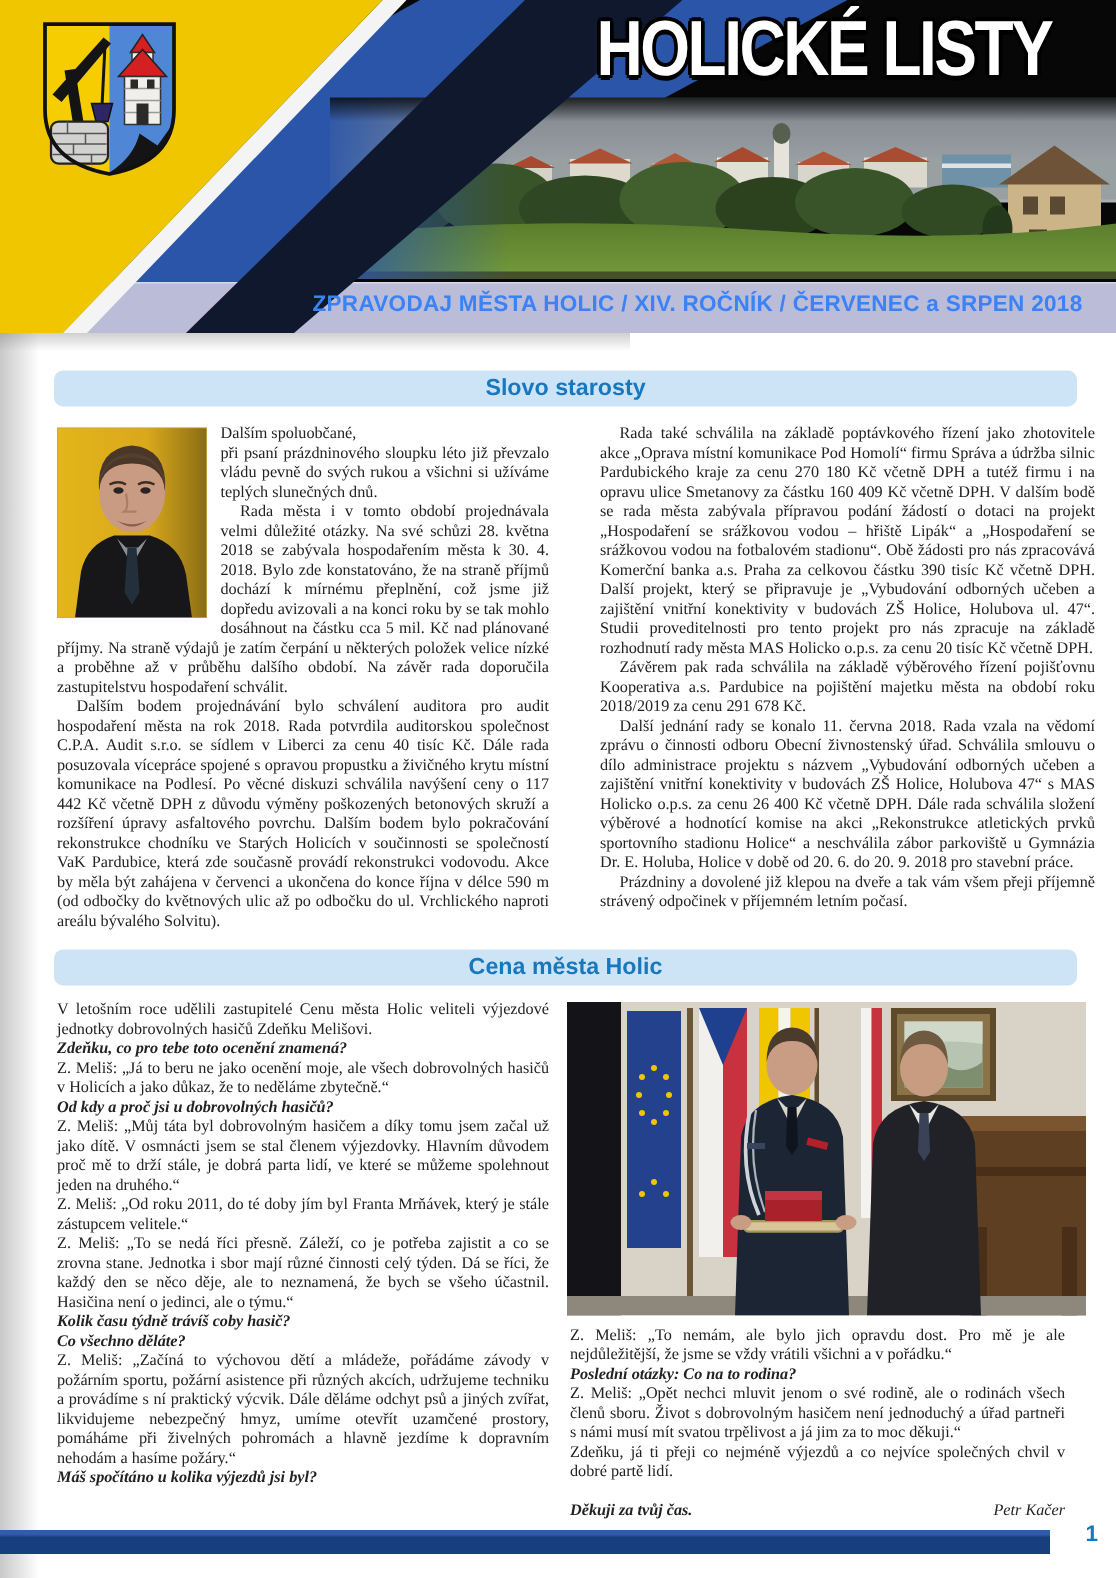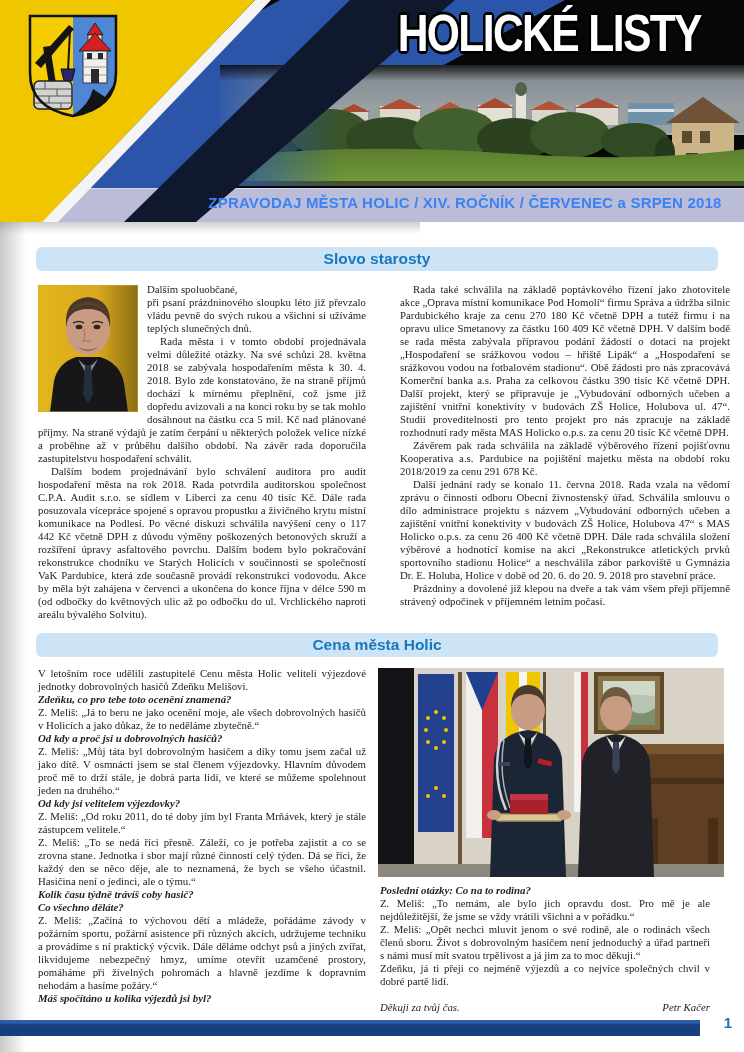--- a/index.html
+++ b/index.html
@@ -42,21 +42,21 @@
   .col p{margin:0;}
   .col p.indent{text-indent:13px;}
   .col p.q{font-weight:bold;font-style:italic;}
   .s1c1{left:38px;top:283px;width:328px;}
   .s1c2{left:400px;top:283px;width:330px;}
   .s2c1{left:38px;top:667px;width:328px;}
   .s2c2{left:380px;top:884px;width:330px;}
   .portrait{float:left;width:100px;height:127px;margin:2px 9px 2px 0;display:block;}
   .ceremony{position:absolute;left:378px;top:668px;width:346px;height:209px;display:block;}
   .signoff{display:flex;justify-content:space-between;margin-top:0;}
-  .signoff .thanks{font-weight:normal;font-style:italic;}
+  .signoff .thanks{font-weight:bold;font-style:italic;}
   .signoff .author{font-style:italic;}
   
   .footer-bar{position:absolute;left:0;top:1020px;width:700px;height:16px;
       background:linear-gradient(to bottom,#2c5fa8 0%,#2c5fa8 18%,#173f7e 30%,#173f7e 100%);}
   .page-num{position:absolute;right:12px;top:1014px;font-family:"Liberation Sans", sans-serif;
       font-weight:bold;font-size:15px;color:#1878be;}
 </style>
 </head>
 <body>
 
@@ -217,21 +217,20 @@
     <span>Cena města Holic</span>
   </div>
 
   <div class="col s2c1">
 
   <p class="para">V letošním roce udělili zastupitelé Cenu města Holic veliteli výjezdové jednotky dobrovolných hasičů Zdeňku Melišovi.</p>
       <p class="para q">Zdeňku, co pro tebe toto ocenění znamená?</p>
       <p class="para">Z. Meliš: „Já to beru ne jako ocenění moje, ale všech dobrovolných hasičů v Holicích a jako důkaz, že to neděláme zbytečně.“</p>
       <p class="para q">Od kdy a proč jsi u dobrovolných hasičů?</p>
       <p class="para">Z. Meliš: „Můj táta byl dobrovolným hasičem a díky tomu jsem začal už jako dítě. V osmnácti jsem se stal členem výjezdovky. Hlavním důvodem proč mě to drží stále, je dobrá parta lidí, ve které se můžeme spolehnout jeden na druhého.“</p>
-      <p class="para q">Od kdy jsi velitelem výjezdovky?</p>
       <p class="para">Z. Meliš: „Od roku 2011, do té doby jím byl Franta Mrňávek, který je stále zástupcem velitele.“</p>
       <p class="para">Z. Meliš: „To se nedá říci přesně. Záleží, co je potřeba zajistit a co se zrovna stane. Jednotka i sbor mají různé činnosti celý týden. Dá se říci, že každý den se něco děje, ale to neznamená, že bych se všeho účastnil. Hasičina není o jedinci, ale o týmu.“</p>
       <p class="para q">Kolik času týdně trávíš coby hasič?</p>
       <p class="para q">Co všechno děláte?</p>
       <p class="para">Z. Meliš: „Začíná to výchovou dětí a mládeže, pořádáme závody v požárním sportu, požární asistence při různých akcích, udržujeme techniku a provádíme s ní praktický výcvik. Dále děláme odchyt psů a jiných zvířat, likvidujeme nebezpečný hmyz, umíme otevřít uzamčené prostory, pomáháme při živelných pohromách a hlavně jezdíme k dopravním nehodám a hasíme požáry.“</p>
       <p class="para q">Máš spočítáno u kolika výjezdů jsi byl?</p>
     </div>
 
   <svg class="ceremony" viewBox="0 0 346 209" preserveAspectRatio="none">
     <rect x="0" y="0" width="346" height="209" fill="#d8d3c6"></rect>
@@ -304,22 +303,22 @@
       <path d="M200,209 L204,94 Q208,70 238,66 Q268,70 272,94 L276,209 Z" fill="#212228"></path>
       <path d="M228,68 L238,88 L248,68 L242,74 L234,74 Z" fill="#e8e6e0"></path>
       <path d="M235,74 L241,74 L242,100 L238,106 L234,100 Z" fill="#3a4258"></path>
       <ellipse cx="238" cy="44" rx="16" ry="19" fill="#c79c80"></ellipse>
       <path d="M222,42 Q222,20 238,19 Q254,20 254,42 Q251,28 238,28 Q225,28 222,42 Z" fill="#6e5a40"></path>
     </g>
   </svg>
 
   <div class="col s2c2">
 
-  <p class="para q">Poslední otázky: Co na to rodina?</p>
-      <p class="para">Z. Meliš: „To nemám, ale bylo jich opravdu dost. Pro mě je ale nejdůležitější, že jsme se vždy vrátili všichni a v pořádku.“</p>
+  <p class="para">Z. Meliš: „To nemám, ale bylo jich opravdu dost. Pro mě je ale nejdůležitější, že jsme se vždy vrátili všichni a v pořádku.“</p>
+      <p class="para q">Poslední otázky: Co na to rodina?</p>
       <p class="para">Z. Meliš: „Opět nechci mluvit jenom o své rodině, ale o rodinách všech členů sboru. Život s dobrovolným hasičem není jednoduchý a úřad partneři s námi musí mít svatou trpělivost a já jim za to moc děkuji.“</p>
       <p class="para">Zdeňku, já ti přeji co nejméně výjezdů a co nejvíce společných chvil v dobré partě lidí.</p>
     </div>
   <div class="col signoff" style="left:380px;top:1001px;width:330px;">
     <span class="thanks">Děkuji za tvůj čas.</span>
     <span class="author">Petr Kačer</span>
   </div>
 
   <div class="footer-bar"></div>
   <div class="page-num">1</div>

